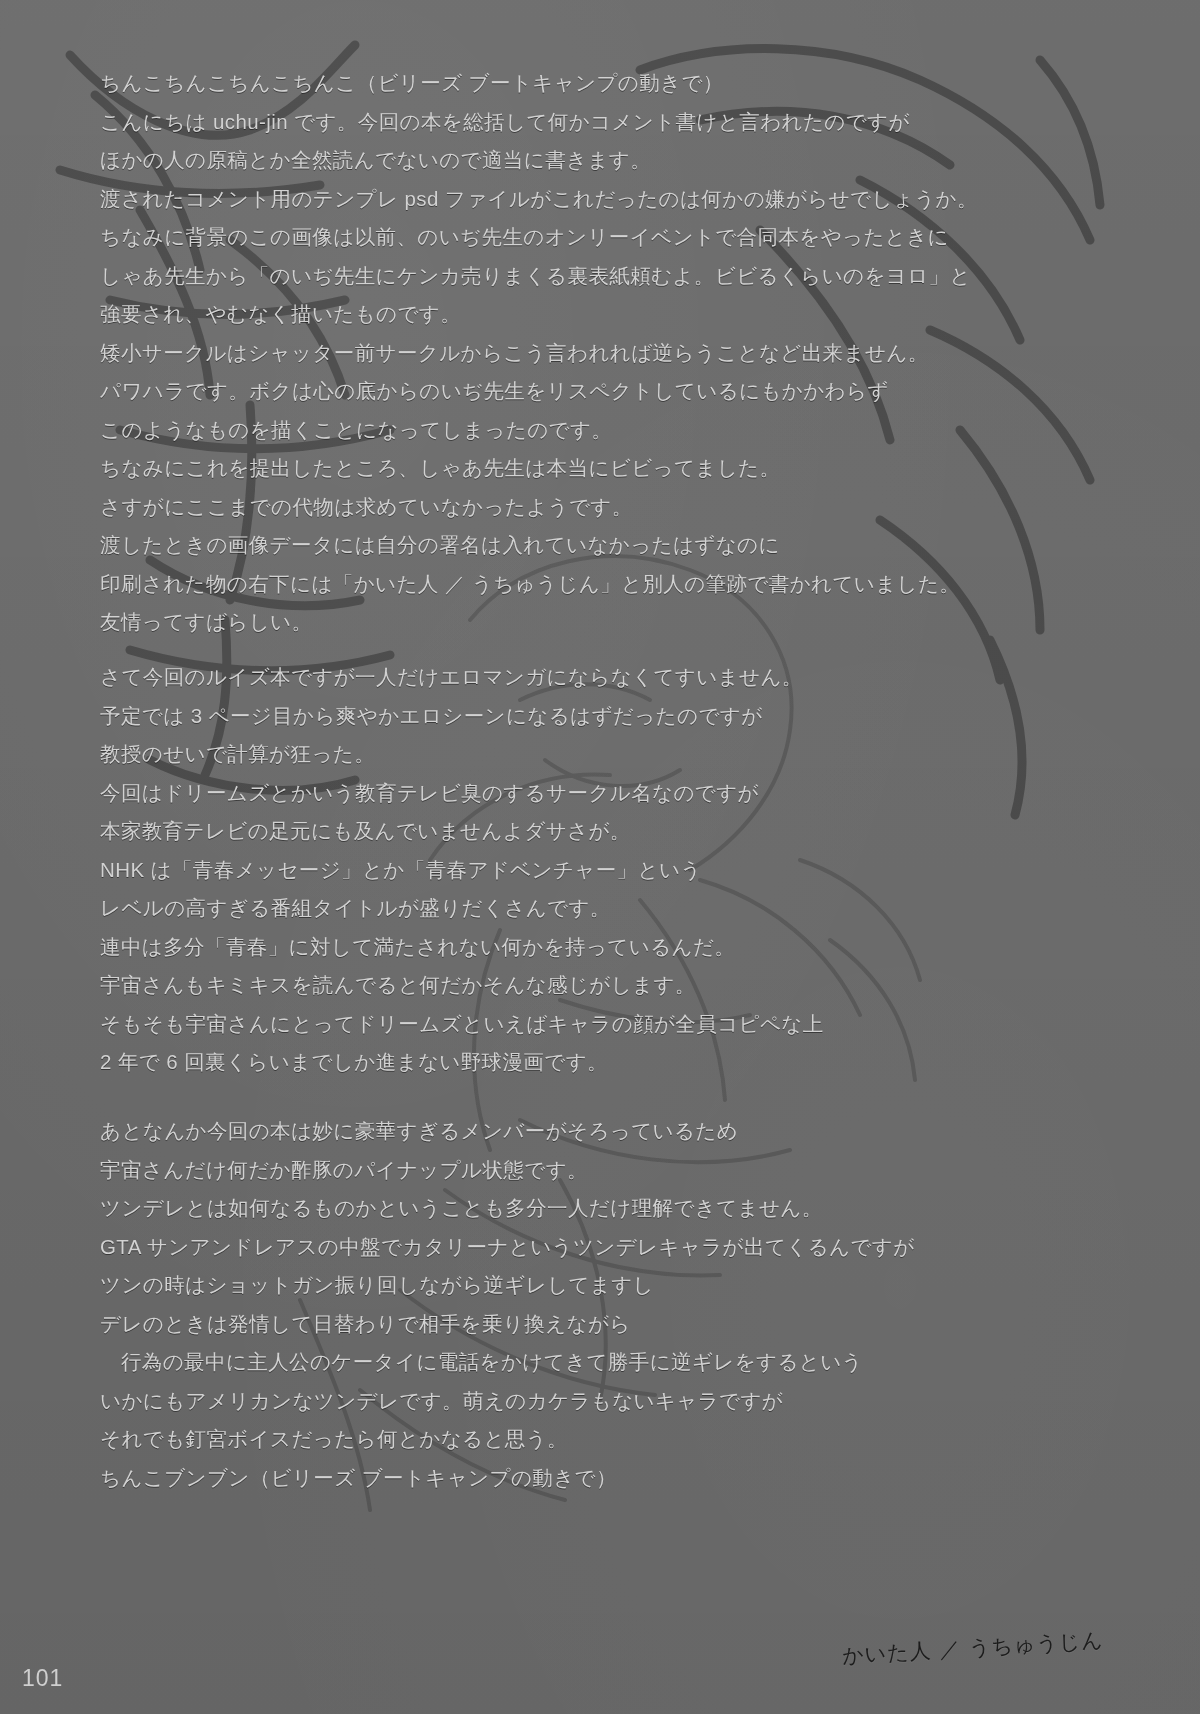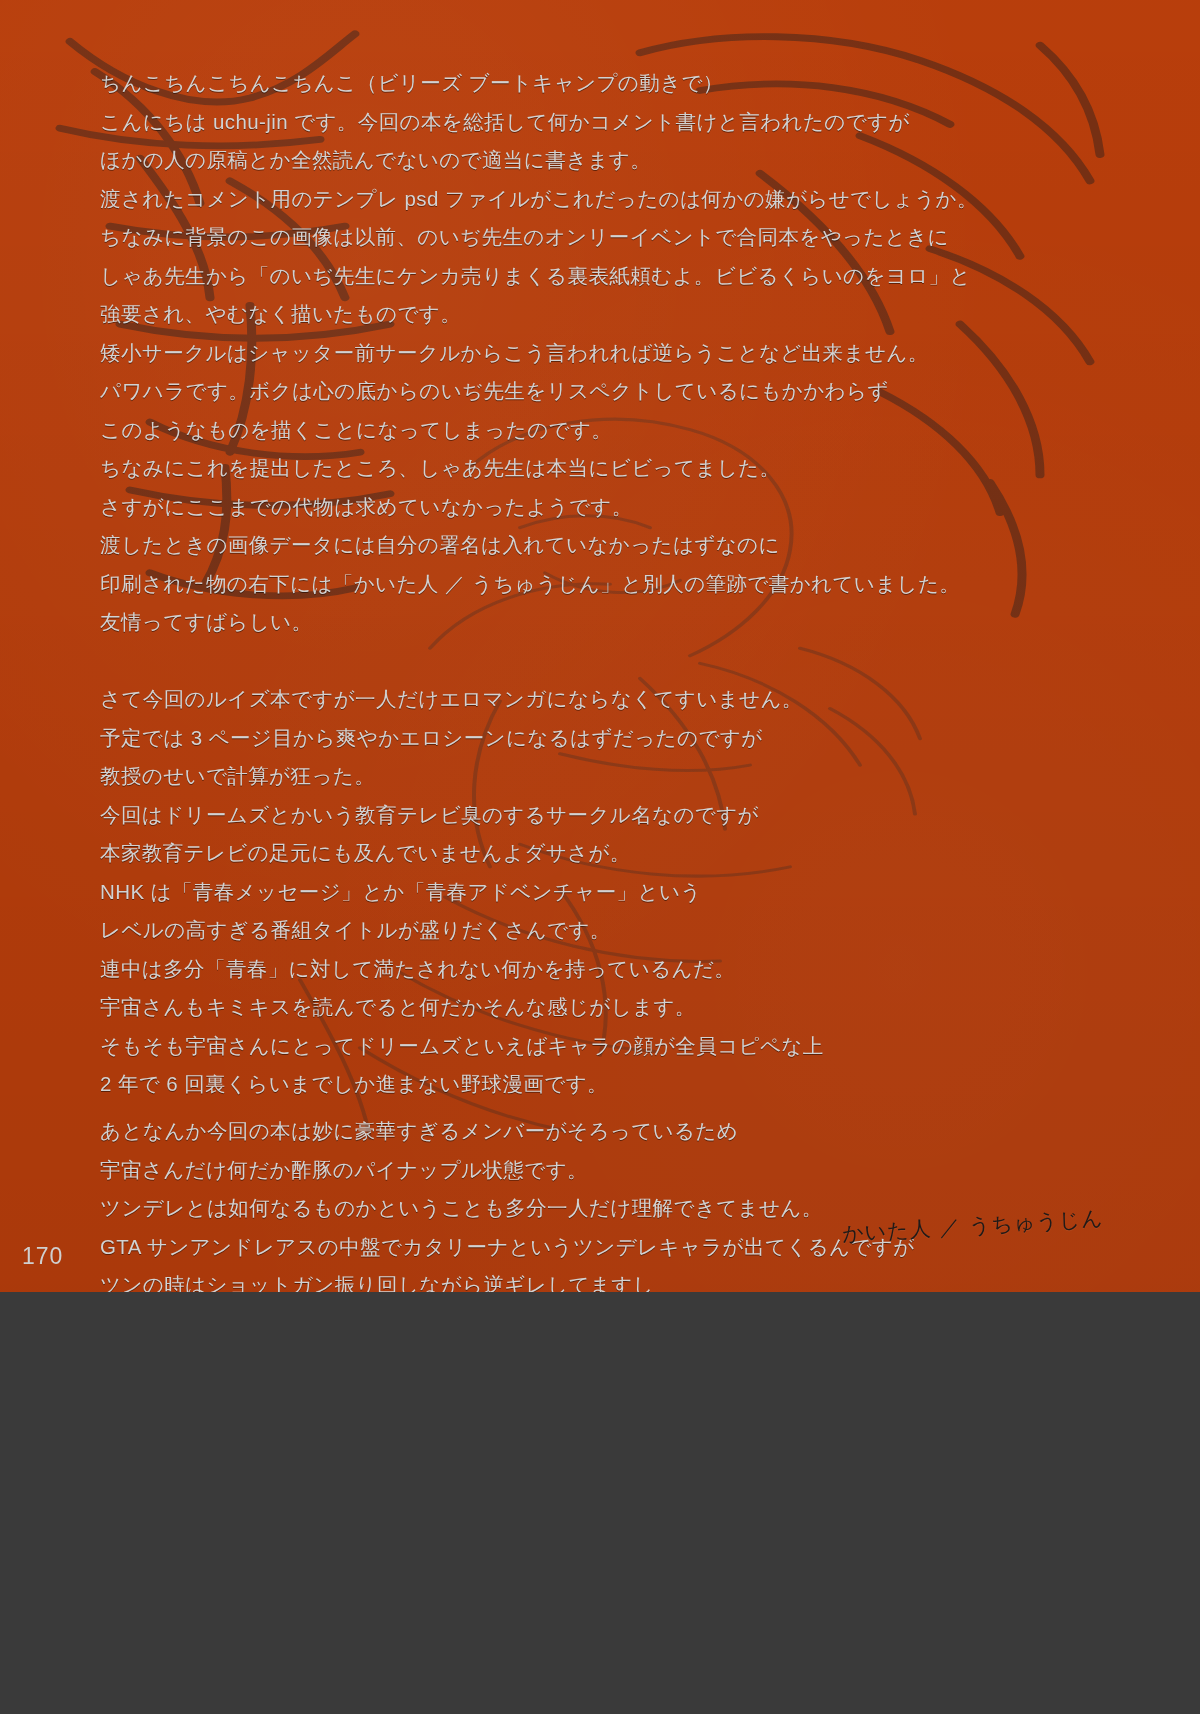--- a/index.html
+++ b/index.html
@@ -3,22 +3,22 @@
 <meta charset="utf-8">
 <style>
   html, body {
     margin: 0;
     padding: 0;
     background: #3a3a3a;
   }
   .page {
     position: relative;
     width: 1200px;
-    height: 1292px;
-    background: #c2410c;
+    height: 1714px;
+    background: #737373;
     overflow: hidden;
     font-family: "Liberation Sans", "DejaVu Sans", sans-serif;
     text-decoration: underline;
   }
   
   .grain {
     position: absolute;
     inset: 0;
     background:
       radial-gradient(ellipse at 30% 20%, rgba(255,255,255,0.035), rgba(0,0,0,0) 55%),
@@ -43,21 +43,21 @@
     font-size: 20.5px;
     line-height: 38.5px;
     letter-spacing: 0.4px;
     text-shadow: 0 1px 0 rgba(0,0,0,0.45);
     z-index: 3;
   }
   .para { margin: 0; }
   .para p { margin: 0; white-space: pre-wrap; }
 
   #block1 { top: 64px; }
-  #block2 { top: 680px; }
+  #block2 { top: 658px; }
   #block3 { top: 1112px; }
 
   .page-number {
     position: absolute;
     left: 22px;
     bottom: 22px;
     color: #cfcfcf;
     font-size: 23px;
     letter-spacing: 1px;
     z-index: 4;
@@ -179,15 +179,15 @@
 デレのときは発情して日替わりで相手を乗り換えながら
 　行為の最中に主人公のケータイに電話をかけてきて勝手に逆ギレをするという
 いかにもアメリカンなツンデレです。萌えのカケラもないキャラですが
 それでも釘宮ボイスだったら何とかなると思う。
 ちんこブンブン（ビリーズ ブートキャンプの動きで）</p>
     </div>
   </div>
 
   <div class="signature">かいた人 ／ うちゅうじん</div>
 
-  <div class="page-number">170</div>
+  <div class="page-number">101</div>
 
 </div>
 
 </body></html>

